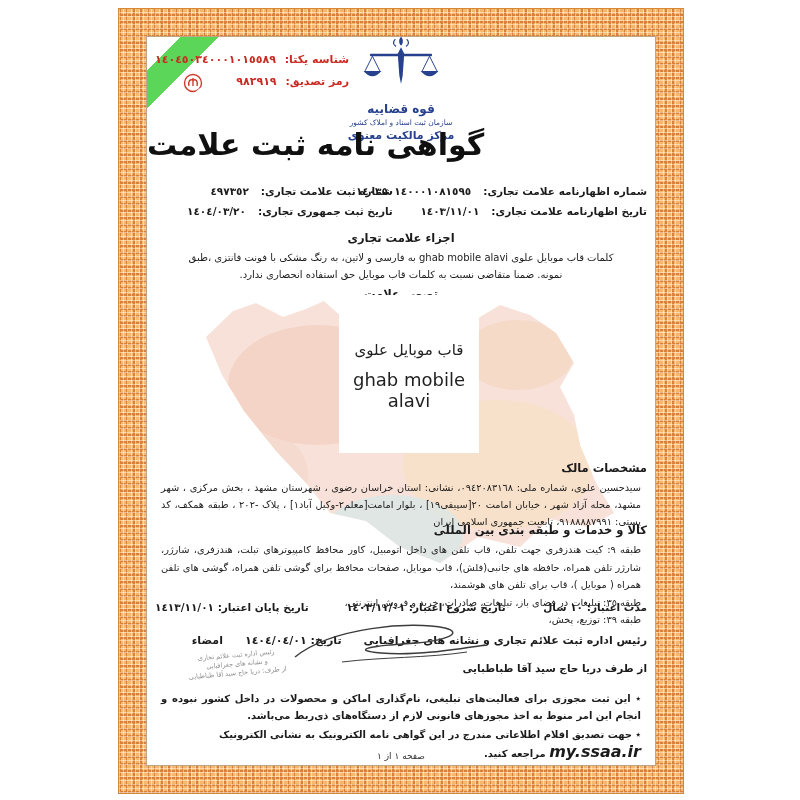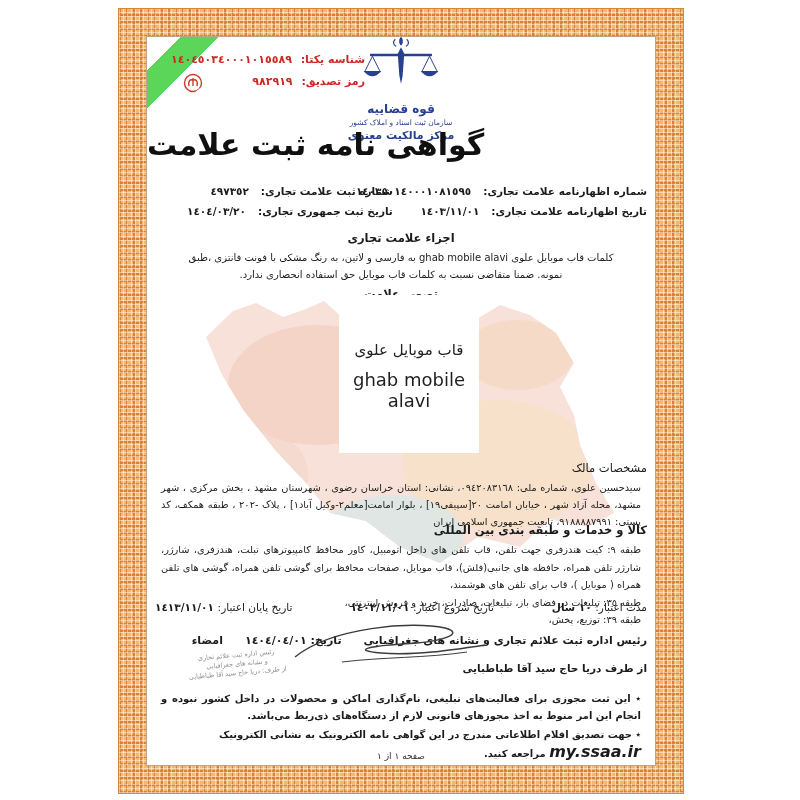--- a/index.html
+++ b/index.html
@@ -20,21 +20,21 @@
              border:1px solid #bfa48c; direction:rtl; color:#1b1b1b; }
 
   
   .flag { position:absolute; top:0; left:0; width:116px; height:94px;
           clip-path:polygon(0 0,100% 0,0 100%);
           background:linear-gradient(135deg,#ffffff 0%,#ffffff 16%,#5cd658 16%,#5cd658 34%,
                      #ffffff 34%,#ffffff 58%,#e8392f 58%,#e8392f 78%,#ffffff 78%); }
   .flag-emblem { position:absolute; left:34px; top:34px; }
 
   
-  .ids { position:absolute; top:16px; left:24px; direction:rtl; text-align:right;
+  .ids { position:absolute; top:16px; left:8px; direction:rtl; text-align:right;
          color:#cb2a22; font-size:11px; font-weight:bold; }
   .ids div { margin-bottom:9px; }
   .ids .v { margin-right:5px; }
 
   
   .hdr { position:absolute; top:-2px; right:50%; transform:translateX(50%);
          width:240px; text-align:center; color:#27418e; }
   .hdr .o1 { font-size:12px;  font-weight:bold; margin-top:1px; }
   .hdr .o2 { font-size:7.5px;font-weight:normal; margin-top:2px; }
   .hdr .o3 { font-size:11px; font-weight:bold; margin-top:2px; }
@@ -52,30 +52,30 @@
   .comp-body { position:absolute; top:212px; right:30px; left:30px; text-align:center;
                font-size:10px; line-height:17px; }
 
   
   .map { position:absolute; top:238px; right:32px; opacity:.9; }
   .markbox { position:absolute; top:258px; right:176px; width:140px; height:158px;
              background:#ffffff; text-align:center; }
   .markbox .fa { margin-top:46px; font-size:15px; color:#222; }
   .markbox .en { margin-top:10px; font-size:18px; color:#1f1f1f; direction:ltr; }
 
-  .owner-h { position:absolute; top:424px; right:8px; font-weight:normal; font-size:11.5px; }
+  .owner-h { position:absolute; top:424px; right:8px; font-weight:bold; font-size:11.5px; }
   .owner-b { position:absolute; top:442px; right:14px; left:14px; font-size:9.8px;
              line-height:17px; text-align:justify; }
   .goods-h { position:absolute; top:486px; right:8px; font-weight:bold; font-size:11.5px;text-align:center; }
   .goods-b { position:absolute; top:504px; right:14px; left:14px; font-size:9.8px; line-height:17.5px; }
   .goods-b .c9 { text-align:justify; }
 
   .valid { position:absolute; top:564px; right:8px; left:8px; display:flex;
            justify-content:space-between; font-size:10.5px; font-weight:600; }
-  .valid b { font-weight:normal; }
+  .valid b { font-weight:bold; }
 
   .sig-head { position:absolute; top:597px; right:8px; font-size:11px; font-weight:bold;
               display:flex; gap:22px; direction:rtl; }
   .sig-by   { position:absolute; top:625px; right:8px; font-size:10.5px; font-weight:bold; }
   .sig-scribble { position:absolute; top:582px; right:auto; left:140px; }
   .stamp { position:absolute; top:614px; left:4px; width:172px; transform:rotate(-5deg);
            color:#8d8d8d; font-size:6.5px; line-height:9px; text-align:center; }
 
   .notes { position:absolute; top:654px; right:14px; left:14px; font-size:10px;
            font-weight:600; line-height:16.5px; }

